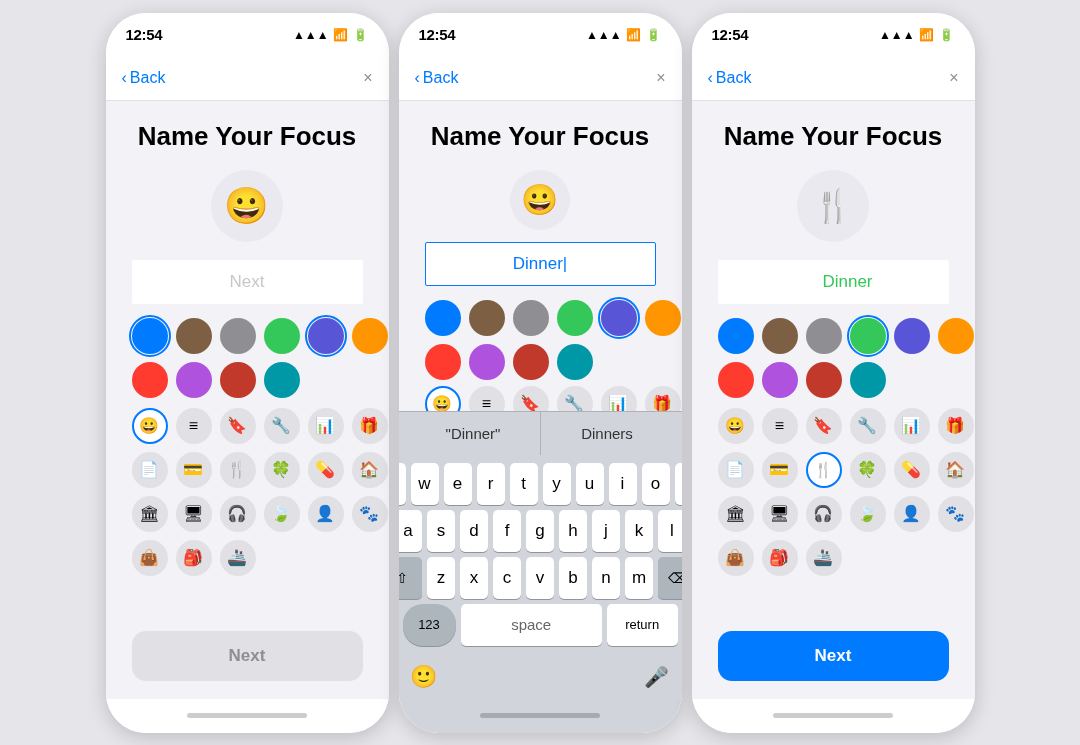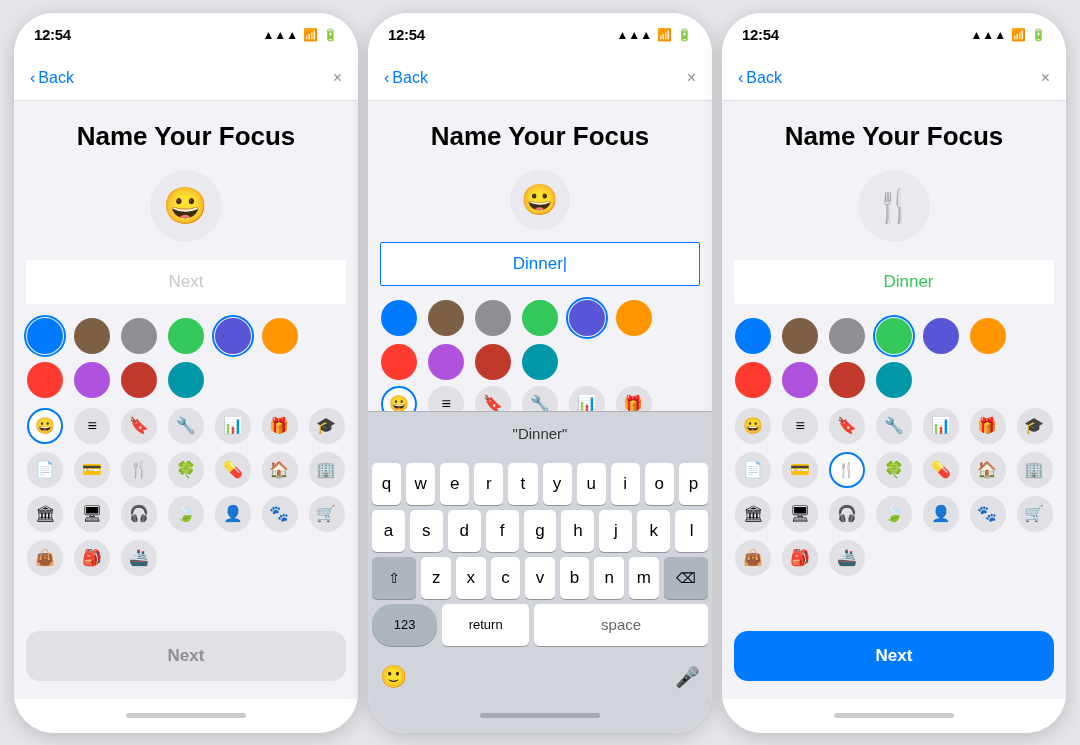--- a/index.html
+++ b/index.html
@@ -9,21 +9,21 @@
       height: 745px;
       display: flex;
       align-items: center;
       justify-content: center;
       gap: 0;
       font-family: -apple-system, 'SF Pro Display', 'Helvetica Neue', sans-serif;
       overflow: hidden;
     }
 
     .phone-frame {
-      width: 344px;
+      width: 283px;
       height: 720px;
       background: #fff;
       border-radius: 40px;
       overflow: hidden;
       display: flex;
       flex-direction: column;
       box-shadow: 0 4px 20px rgba(0,0,0,0.18);
       margin: 0 5px;
       position: relative;
     }
@@ -74,21 +74,21 @@
       font-weight: 300;
     }
 
     
     .main-content {
       flex: 1;
       background: #f2f2f7;
       display: flex;
       flex-direction: column;
       align-items: center;
-      padding: 20px 12px 10px;
+      padding: 20px 26px 10px;
       overflow: hidden;
     }
 
     .page-title {
       font-size: 26px;
       font-weight: 700;
       color: #000;
       margin-bottom: 18px;
       text-align: center;
     }
@@ -441,20 +441,21 @@
       <div class="icon-cell">🔖</div>
       <div class="icon-cell">🔧</div>
       <div class="icon-cell">📊</div>
       <div class="icon-cell">🎁</div>
     </div>
   </div>
 
   <div class="keyboard-overlay">
     <div class="autocomplete-bar">
       <div class="autocomplete-item main-suggestion">"Dinner"</div>
+      <div class="autocomplete-item">Dinners</div>
     </div>
     <div class="keyboard-rows">
       <div class="key-row">
         <div class="key">q</div>
         <div class="key">w</div>
         <div class="key">e</div>
         <div class="key">r</div>
         <div class="key">t</div>
         <div class="key">y</div>
         <div class="key">u</div>
@@ -479,22 +480,22 @@
         <div class="key">x</div>
         <div class="key">c</div>
         <div class="key">v</div>
         <div class="key">b</div>
         <div class="key">n</div>
         <div class="key">m</div>
         <div class="key key-special">⌫</div>
       </div>
       <div class="key-row">
         <div class="key key-special" style="font-size:13px;border-radius:20px;">123</div>
+        <div class="key key-space" style="font-size:15px;color:#666;">space</div>
         <div class="key key-return" style="font-size:13px;">return</div>
-        <div class="key key-space" style="font-size:15px;color:#666;">space</div>
       </div>
     </div>
     <div class="bottom-bar-keyboard">
       <span class="bottom-emoji-icon">🙂</span>
       <span class="bottom-mic-icon">🎤</span>
     </div>
   </div>
   <div class="home-indicator" style="position:absolute;bottom:0;left:0;right:0;background:#d1d5db;">
     <div class="home-bar"></div>
   </div>

